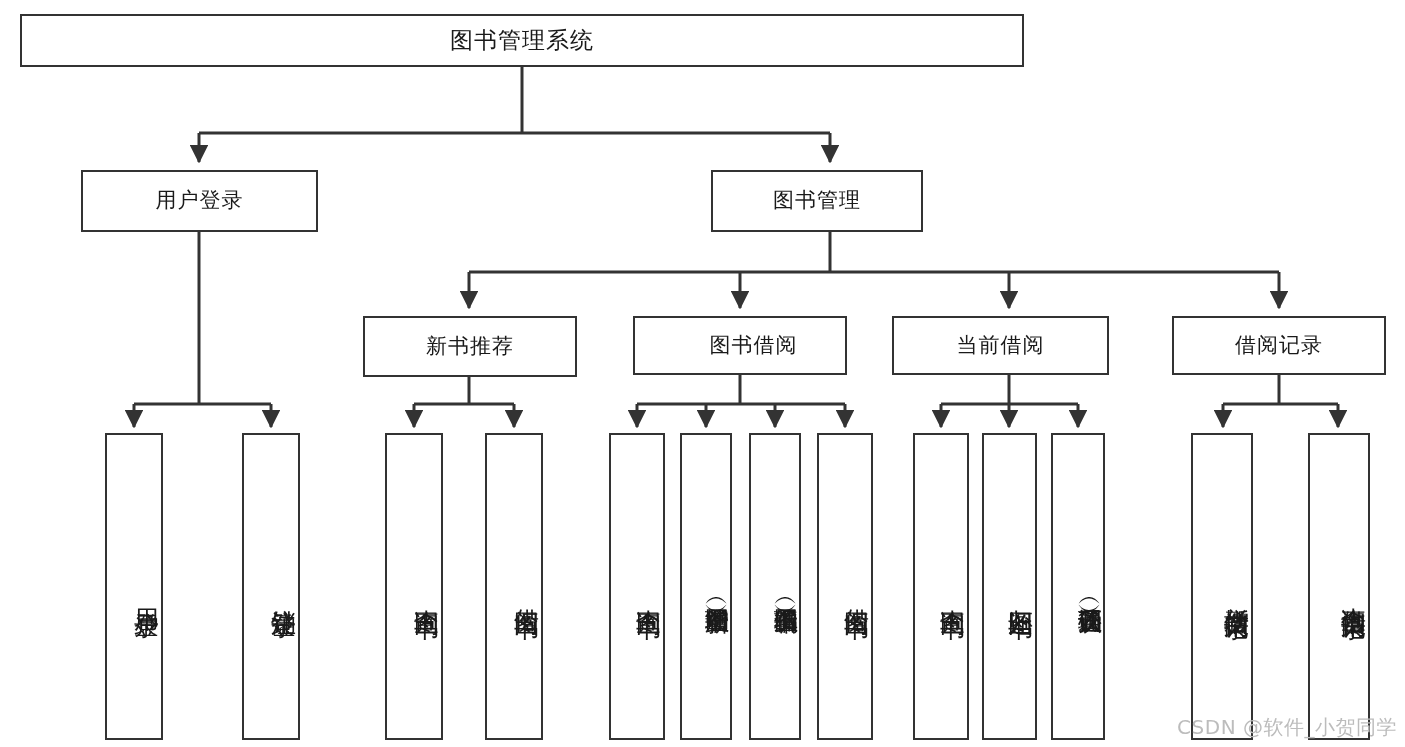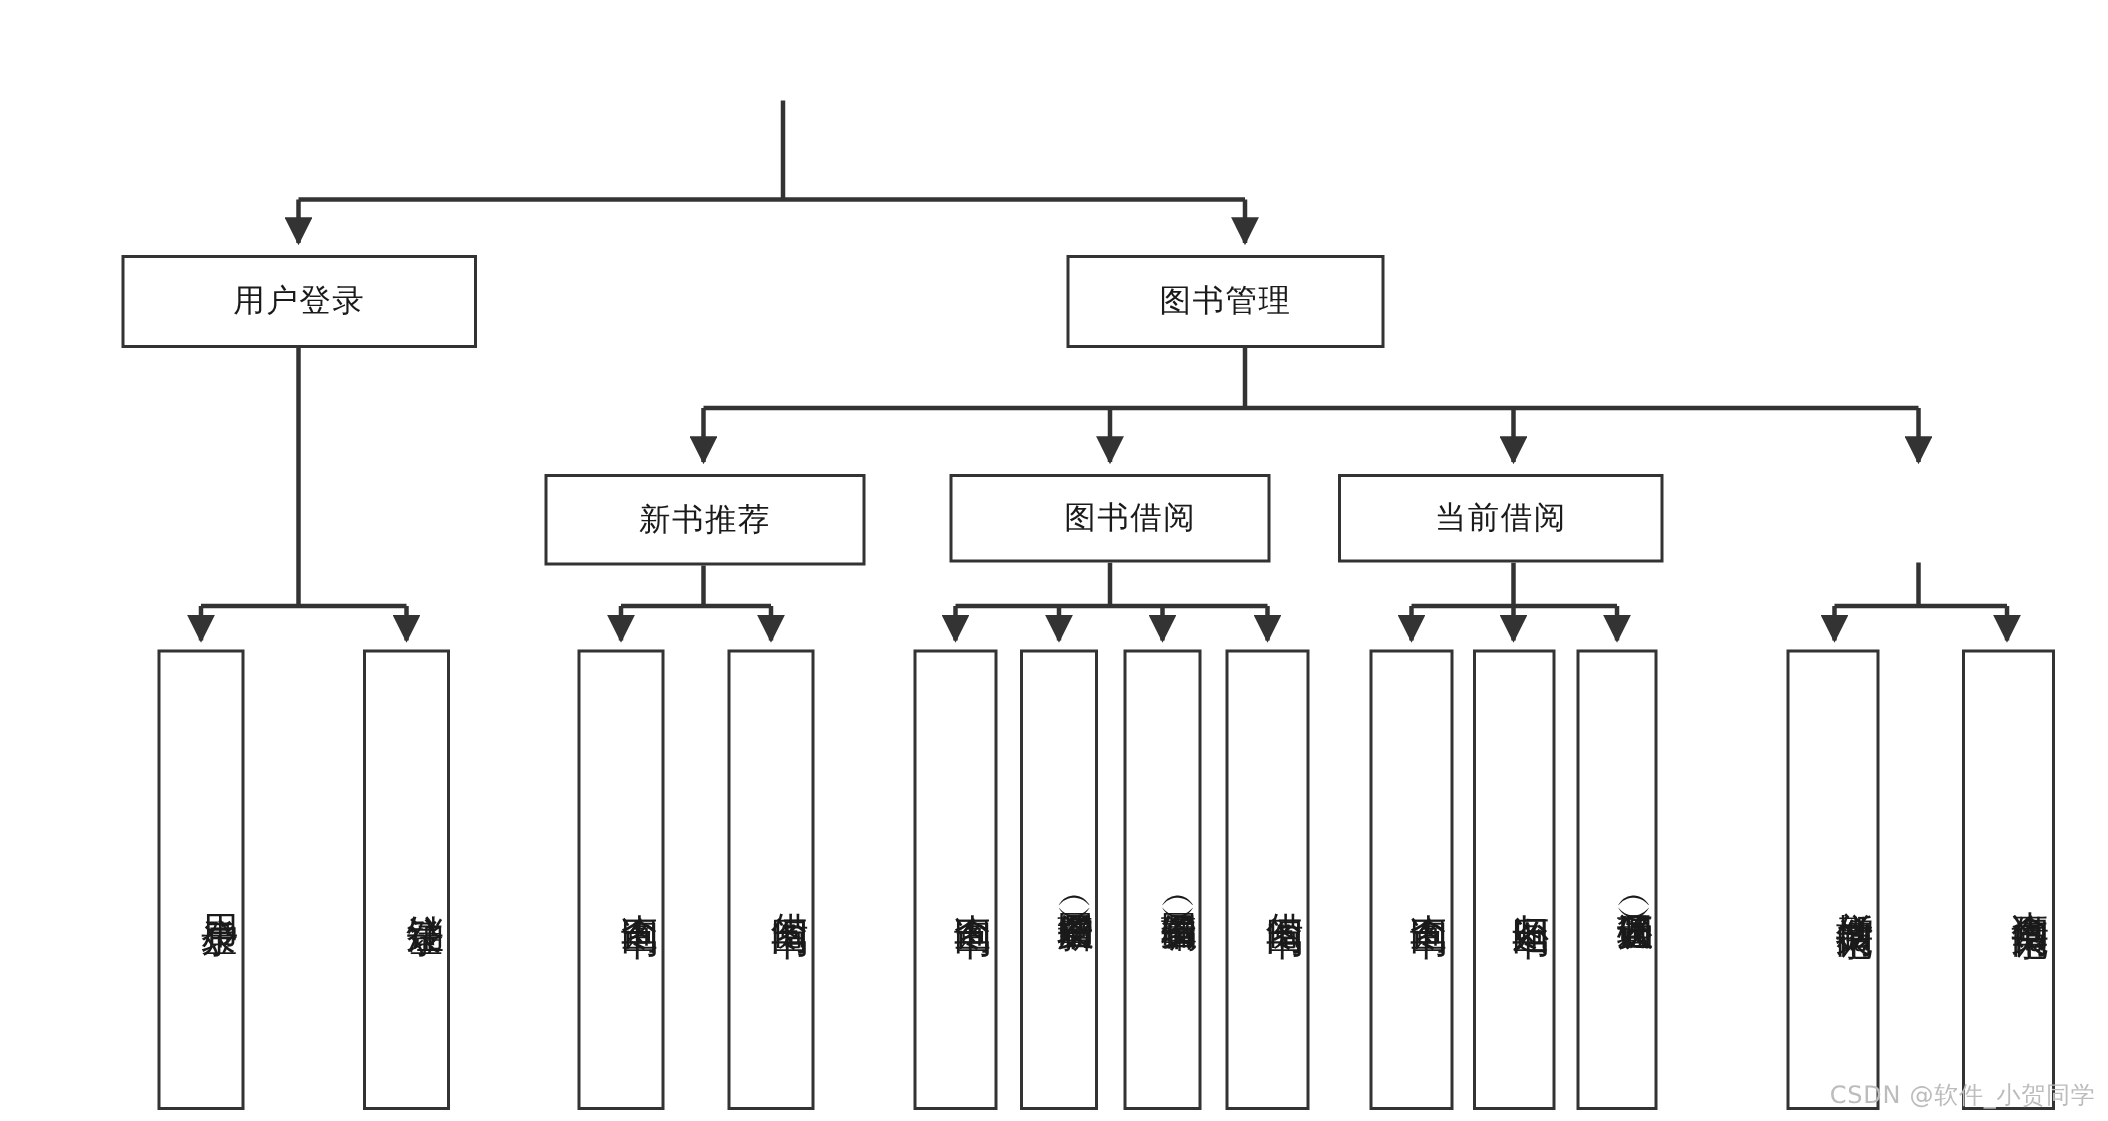--- a/index.html
+++ b/index.html
@@ -61,21 +61,21 @@
   .node.v.tall {
     padding-top: 6px;
     font-size: 24px;
     letter-spacing: 0px;
     line-height: 1.1;
   }
   #watermark {
     position: absolute;
     right: 8px;
     bottom: 6px;
-    font-size: 16px;
+    font-size: 20px;
     color: #bcbcbc;
     letter-spacing: 0.5px;
     white-space: nowrap;
     font-family: "DejaVu Sans", "Liberation Sans", sans-serif;
   }
 </style>
 </head>
 <body>
 
 <div id="canvas">
@@ -123,31 +123,33 @@
       <path d="M 1009 404 L 1009 427" marker-end="url(#arrow)"></path>
       <path d="M 1078 404 L 1078 427" marker-end="url(#arrow)"></path>
 
       <path d="M 1279 375 L 1279 404"></path>
       <path d="M 1223 404 L 1338 404"></path>
       <path d="M 1223 404 L 1223 427" marker-end="url(#arrow)"></path>
       <path d="M 1338 404 L 1338 427" marker-end="url(#arrow)"></path>
     </g>
   </svg>
 
+  <div class="node h" id="node-root" style="left:20px; top:14px; width:1004px; height:53px;">图书管理系统</div>
 
   <div class="node h" style="left:81px; top:170px; width:237px; height:62px;">用户登录</div>
 
   <div class="node h" style="left:711px; top:170px; width:212px; height:62px;">图书管理</div>
 
   <div class="node h" style="left:363px; top:316px; width:214px; height:61px;">新书推荐</div>
 
   <div class="node h" style="left:633px; top:316px; width:214px; height:59px;padding-left:27px;">图书借阅</div>
 
   <div class="node h" style="left:892px; top:316px; width:217px; height:59px;">当前借阅</div>
 
+  <div class="node h" style="left:1172px; top:316px; width:214px; height:59px;">借阅记录</div>
 
   <div class="node v" style="left:105px; top:433px; width:58px; height:307px;">用户登录</div>
 
   <div class="node v" style="left:242px; top:433px; width:58px; height:307px;">注销登录</div>
 
   <div class="node v" style="left:385px; top:433px; width:58px; height:307px;">查询图书</div>
 
   <div class="node v" style="left:485px; top:433px; width:58px; height:307px;">借阅图书</div>
 
   <div class="node v" style="left:609px; top:433px; width:56px; height:307px;">查询图书</div>

